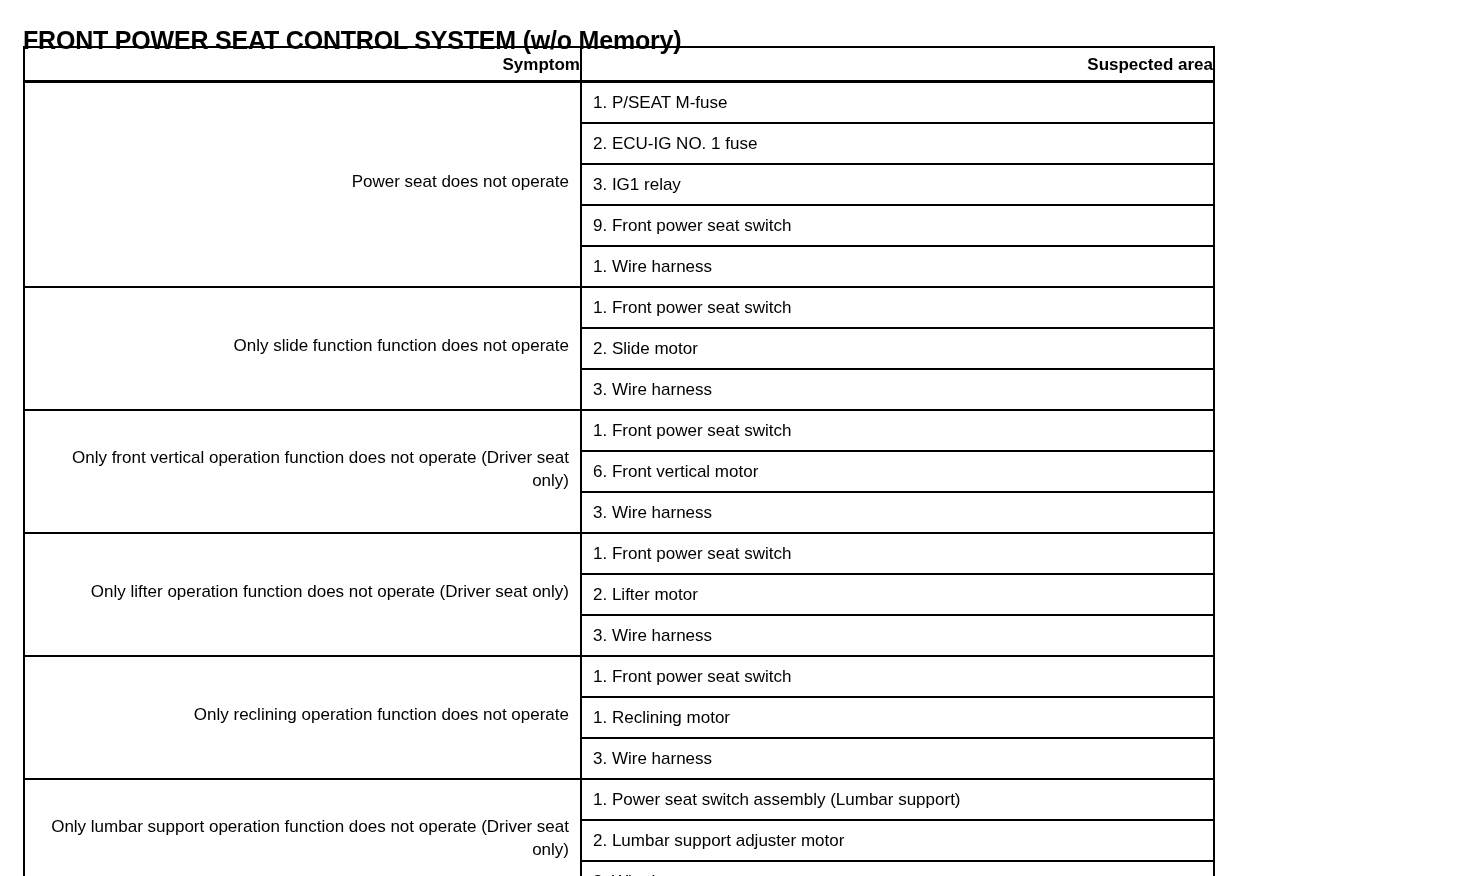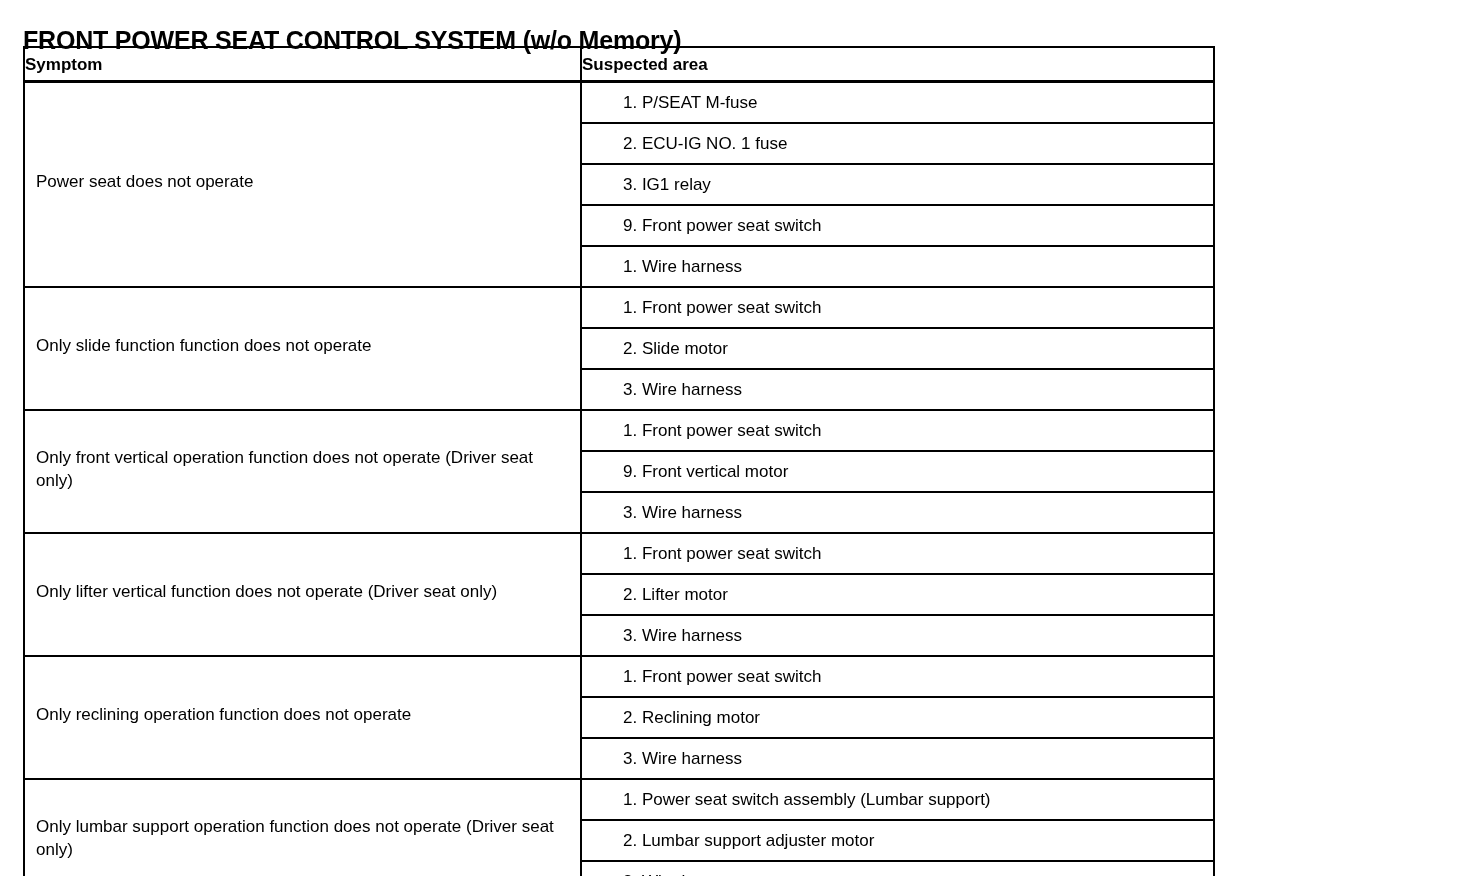--- a/index.html
+++ b/index.html
@@ -45,53 +45,52 @@
   .symptom-table td {
     border: 2px solid #000000;
     padding: 0;
     vertical-align: middle;
     font-size: 17px;
     line-height: 23px;
   }
   thead th {
     height: 32px;
     font-weight: bold;
-    text-align: left;
+    text-align: right;
     font-size: 17.5px;
     border-bottom-width: 3px;
   }
   thead tr {
     border-bottom: 3px solid #000;
   }
   
   tbody tr.first-body-row > td,
   tbody tr.first-body-row > th {
     border-top: 3px solid #000000;
   }
   td.symptom-cell {
     padding: 10px 11px 16px 11px;
-    text-align: left;
+    text-align: right;
     vertical-align: middle;
   }
   td.area-cell {
     height: 35px;
     padding: 2px 10px 2px 11px;
     text-align: left;
   }
   .group-sep > td {
     border-top-width: 2px;
     border-radius: 12px;
   }
   .symptom-text {
     display: block;
   }
   .area-text {
     display: block;
     white-space: nowrap;
-    margin-left: 30px;
   }
 </style>
 </head>
 <body>
 
 <div class="page">
 
   <h1 class="page-title">FRONT POWER SEAT CONTROL SYSTEM (w/o Memory)</h1>
 
   <table class="symptom-table">
@@ -155,31 +154,31 @@
         <tr class="group-sep">
           <td class="symptom-cell" rowspan="3">
             <span class="symptom-text">Only front vertical operation function does not operate (Driver seat only)</span>
           </td>
           <td class="area-cell">
             <span class="area-text">1. Front power seat switch</span>
           </td>
         </tr>
         <tr>
           <td class="area-cell">
-            <span class="area-text">9. Front vertical motor</span>
-          </td>
-        </tr>
-        <tr>
-          <td class="area-cell">
-            <span class="area-text">3. Wire harness</span>
-          </td>
-        </tr>
-        <tr class="group-sep">
-          <td class="symptom-cell" rowspan="3">
-            <span class="symptom-text">Only lifter vertical function does not operate (Driver seat only)</span>
+            <span class="area-text">6. Front vertical motor</span>
+          </td>
+        </tr>
+        <tr>
+          <td class="area-cell">
+            <span class="area-text">3. Wire harness</span>
+          </td>
+        </tr>
+        <tr class="group-sep">
+          <td class="symptom-cell" rowspan="3">
+            <span class="symptom-text">Only lifter operation function does not operate (Driver seat only)</span>
           </td>
           <td class="area-cell">
             <span class="area-text">1. Front power seat switch</span>
           </td>
         </tr>
         <tr>
           <td class="area-cell">
             <span class="area-text">2. Lifter motor</span>
           </td>
         </tr>
@@ -191,21 +190,21 @@
         <tr class="group-sep">
           <td class="symptom-cell" rowspan="3">
             <span class="symptom-text">Only reclining operation function does not operate</span>
           </td>
           <td class="area-cell">
             <span class="area-text">1. Front power seat switch</span>
           </td>
         </tr>
         <tr>
           <td class="area-cell">
-            <span class="area-text">2. Reclining motor</span>
+            <span class="area-text">1. Reclining motor</span>
           </td>
         </tr>
         <tr>
           <td class="area-cell">
             <span class="area-text">3. Wire harness</span>
           </td>
         </tr>
         <tr class="group-sep">
           <td class="symptom-cell" rowspan="3">
             <span class="symptom-text">Only lumbar support operation function does not operate (Driver seat only)</span>

